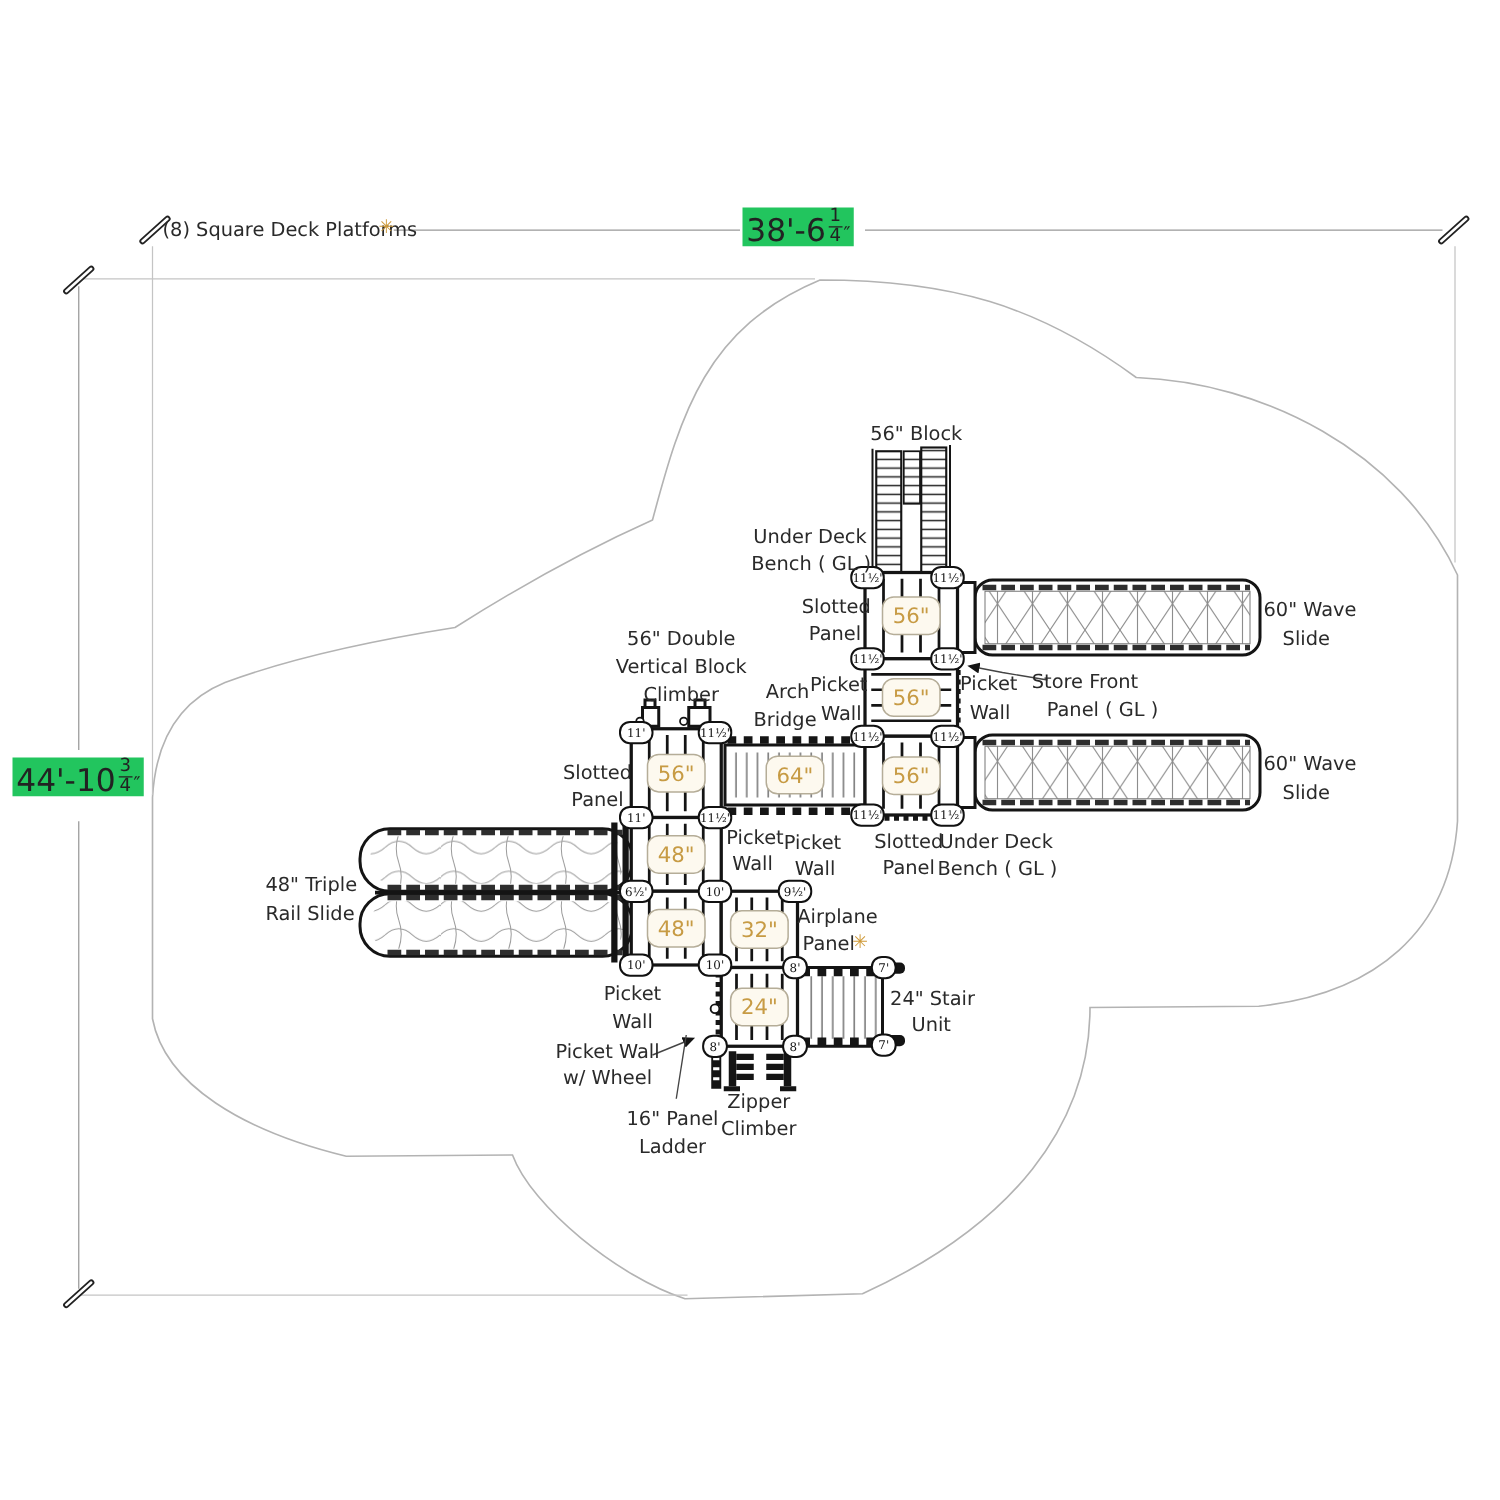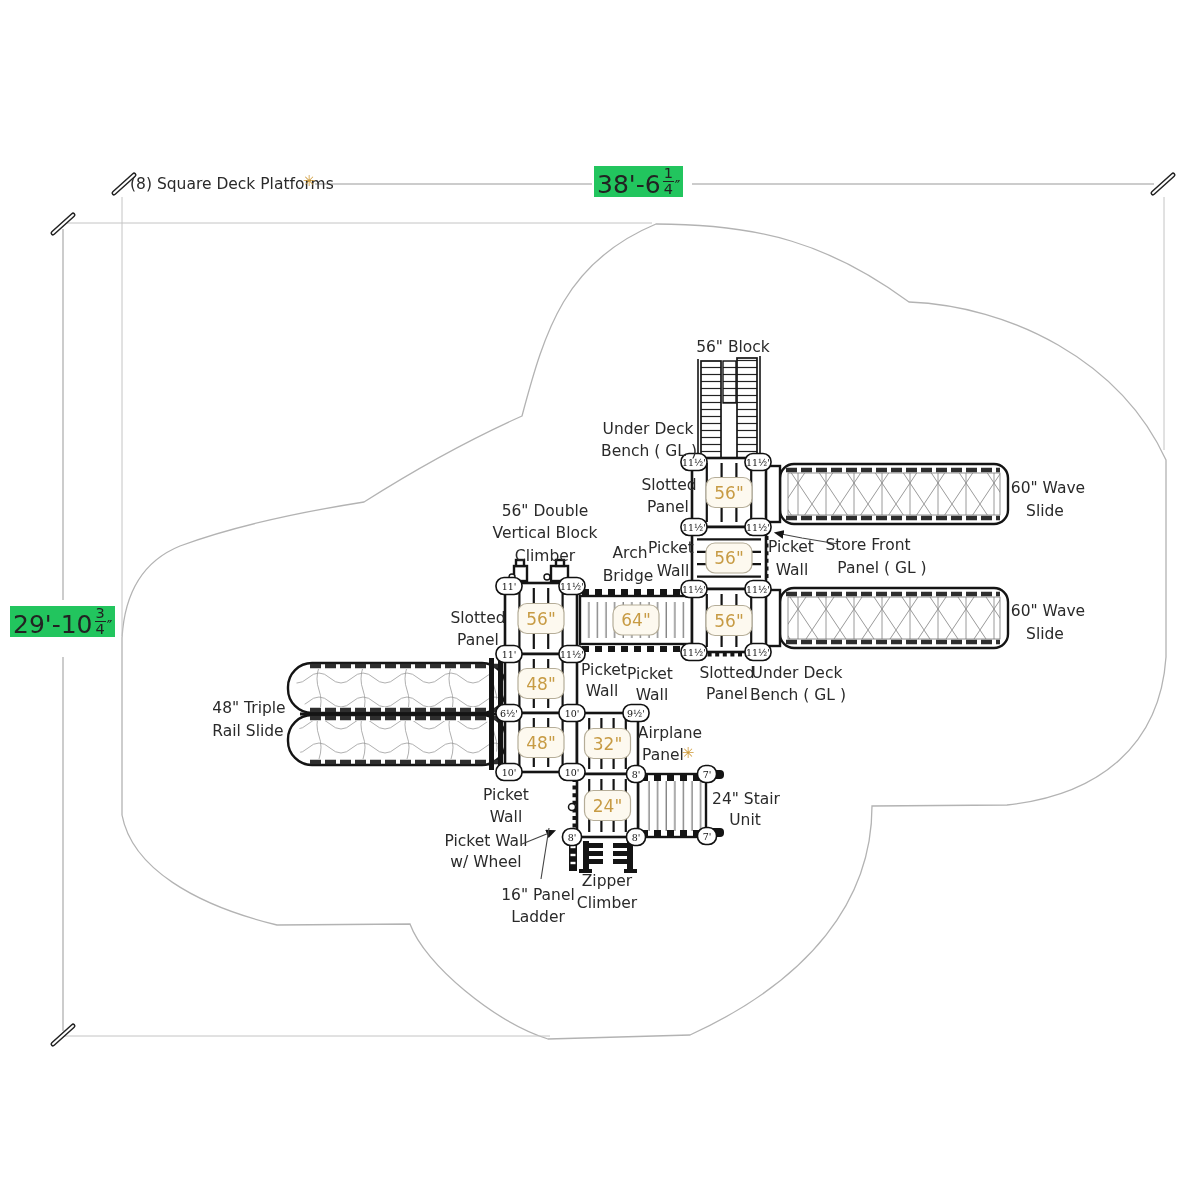--- a/index.html
+++ b/index.html
@@ -413,21 +413,21 @@
   <div class="dimtext" id="dimtop" style="left:594px;top:166px;">
     <span>38'-6</span>
       <span class="frac">
         <span class="n">1</span>
         <span class="d">4</span>
       </span>
       <span class="unit">″</span>
   </div>
 
   <div class="dimtext" id="dimleft" style="left:10px;top:606px;">
-    <span>29'-10</span>
+    <span>44'-10</span>
       <span class="frac">
         <span class="n">3</span>
         <span class="d">4</span>
       </span>
       <span class="unit">″</span>
   </div>
 
 </div>
 
 </body></html>

